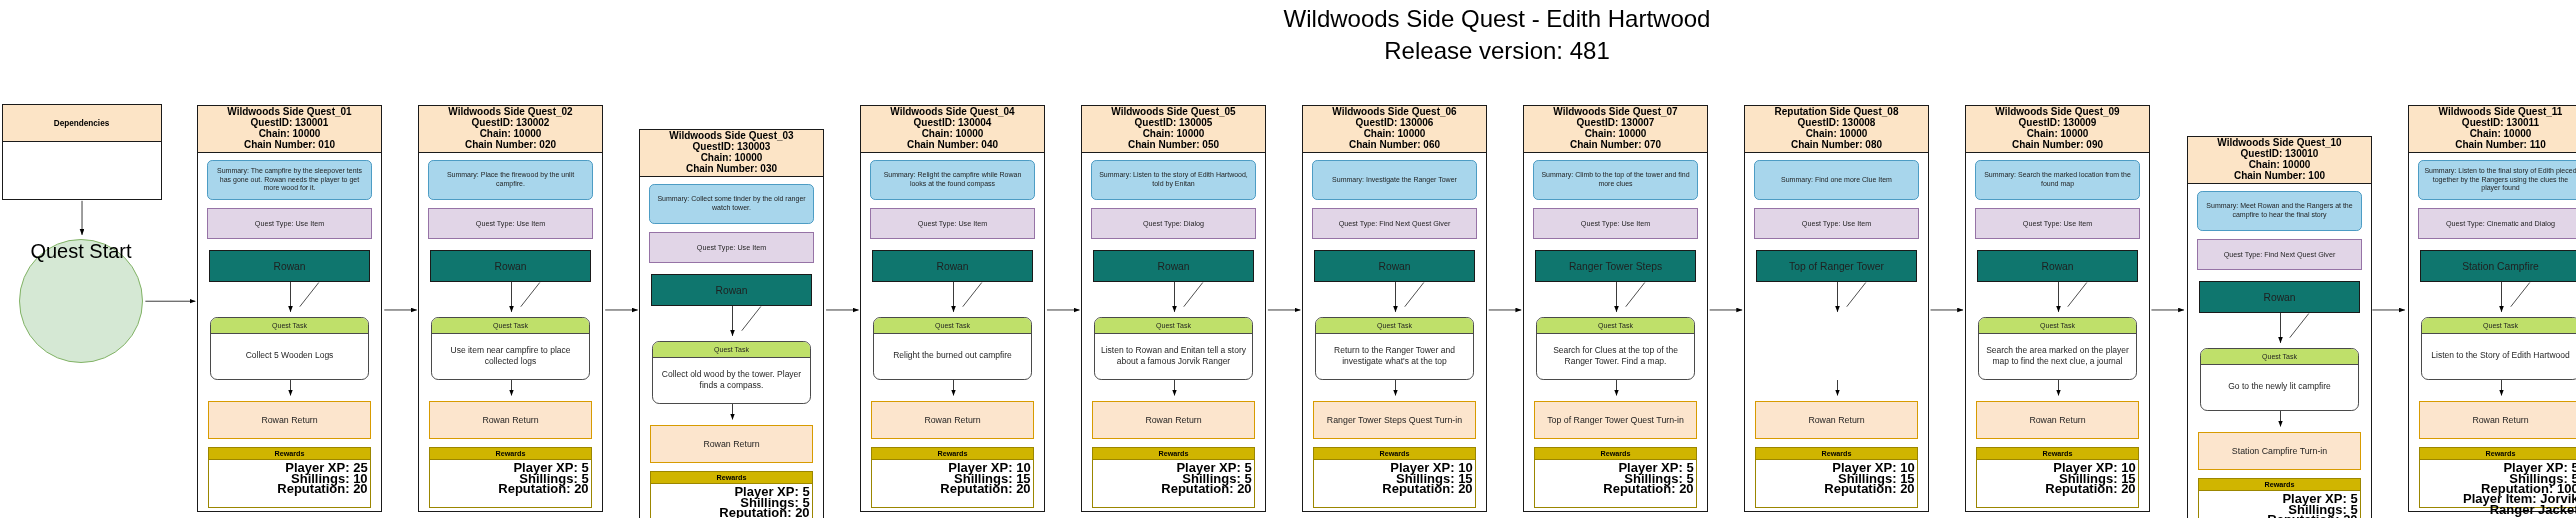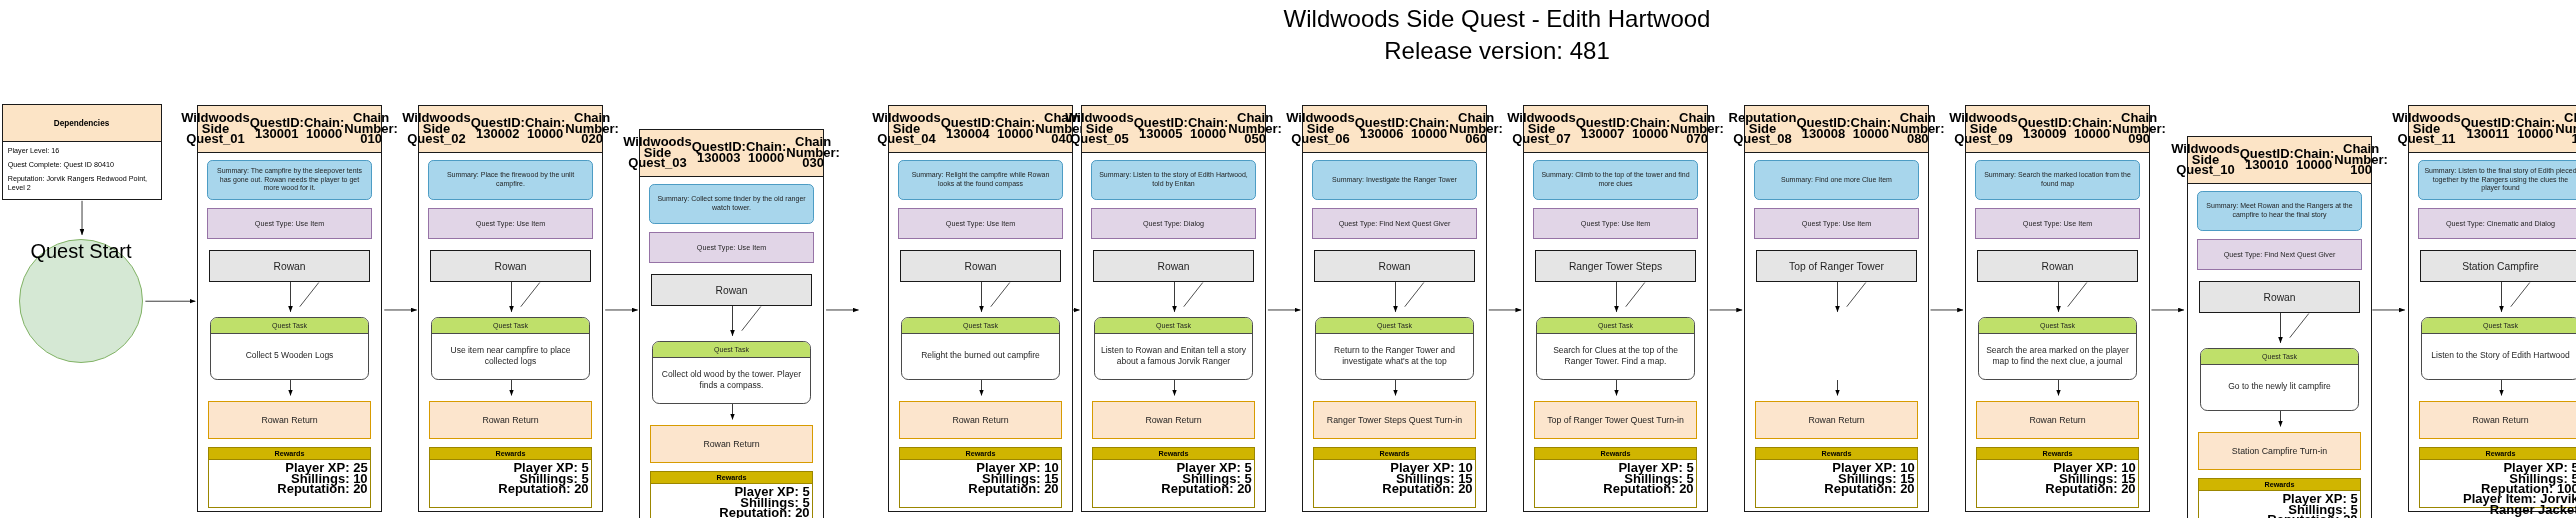--- a/index.html
+++ b/index.html
@@ -23,31 +23,31 @@
 
   
   .circle{position:absolute;width:124px;height:124px;border-radius:50%;
     display:flex;justify-content:center;font-size:20px;text-align:center;box-sizing:border-box;}
   .start-circle{left:19px;top:239px;background:var(--start-green);border:0.8px solid var(--start-border);}
 
   
   .quest-box{position:absolute;width:185px;height:407px;background:#fff;
     border:1px solid #1a1a1a;box-sizing:border-box;}
   .q-header{position:absolute;left:0;right:0;top:0;height:47px;background:var(--header-peach);
-    border-bottom:1px solid #1a1a1a;display:flex;align-items:center;justify-content:center;
-    font-weight:bold;font-size:13px;line-height:10.8px;text-align:center;box-sizing:border-box;}
+    border-bottom:1px solid #1a1a1a;display:flex;flex-direction:column;align-items:center;justify-content:center;
+    font-weight:bold;font-size:10px;line-height:10.8px;text-align:center;box-sizing:border-box;}
   .q-summary{position:absolute;left:9.3px;right:9.3px;top:54px;height:40px;
     background:var(--summary-blue);border:0.8px solid var(--summary-border);border-radius:5.2px;
     display:flex;align-items:center;justify-content:center;text-align:center;
     font-size:7px;line-height:8.8px;padding:1px 4.1px;box-sizing:border-box;color:#1f1f1f;}
   .q-type{position:absolute;left:9.3px;right:9.3px;top:102px;height:31px;
     background:var(--type-purple);border:0.8px solid var(--type-border);
     display:flex;align-items:center;justify-content:center;font-size:7.2px;color:#1f1f1f;box-sizing:border-box;}
   .q-bubble{position:absolute;left:11.3px;right:11.3px;top:144px;height:32px;
-    background:#e5e5e5;border:1px solid #1a1a1a;display:flex;align-items:center;justify-content:center;
+    background:#0f766e;border:1px solid #1a1a1a;display:flex;align-items:center;justify-content:center;
     font-size:10.3px;color:#1f1f1f;box-sizing:border-box;}
   .tail-svg{position:absolute;left:0;top:176px;width:185px;height:35px;}
   .task-arrow-svg{position:absolute;left:0;top:274px;width:185px;height:20.6px;}
   .q-task{position:absolute;left:12.4px;right:12.4px;top:211px;height:63px;
     border:1px solid #4a4a4a;border-radius:7.2px;background:#fff;overflow:hidden;box-sizing:border-box;}
   .q-task-header{height:15.5px;background:var(--task-green);border-bottom:1px solid #4a4a4a;
     display:flex;align-items:center;justify-content:center;font-size:7px;color:#1f1f1f;box-sizing:border-box;}
   .q-task-body{height:45px;display:flex;align-items:center;justify-content:center;text-align:center;
     font-size:8.5px;line-height:11.3px;padding:0 5.2px;color:#1f1f1f;}
   .q-return{position:absolute;left:10.3px;right:10.3px;top:295px;height:38px;
@@ -89,25 +89,20 @@
     <line x1="5464" y1="602" x2="5513" y2="602" class="conn" marker-end="url(#arrowhead)"></line>
   </svg>
 
 <div class="page-title">
   <div>Wildwoods Side Quest - Edith Hartwood</div>
   <div>Release version: 481</div>
 </div>
 
 <div class="deps-box">
   <div class="deps-header">Dependencies</div>
-  <div class="deps-body">
-    <p>Player Level: 16</p>
-    <p>Quest Complete: Quest ID 80410</p>
-    <p>Reputation: Jorvik Rangers Redwood Point, Level 2</p>
-  </div>
 </div>
 
 <div class="circle start-circle">
   <span>Quest Start</span>
 </div>
 
 <div id="quests">
     <div class="quest-box" style="left: 197px; top: 105px;">
     <div class="q-header">
       <div>Wildwoods Side Quest_01</div>
@@ -194,21 +189,21 @@
     <div class="q-return">Rowan Return</div>
     <div class="q-rewards">
       <div class="q-rewards-header">Rewards</div>
       <div class="q-rewards-body">
           <div class="reward-line">Player XP: 5</div>
           <div class="reward-line">Shillings: 5</div>
           <div class="reward-line">Reputation: 20</div>
         </div>
     </div>
   </div>
-    <div class="quest-box" style="left: 860px; top: 105px; margin-left: 28px;">
+    <div class="quest-box" style="left: 860px; top: 105px;">
     <div class="q-header">
       <div>Wildwoods Side Quest_04</div>
       <div>QuestID: 130004</div>
       <div>Chain: 10000</div>
       <div>Chain Number: 040</div>
     </div>
     <div class="q-summary">Summary: Relight the campfire while Rowan looks at the found compass</div>
     <div class="q-type">Quest Type: Use Item</div>
     <div class="q-bubble">Rowan</div>
     <svg class="tail-svg" xmlns="http://www.w3.org/2000/svg" viewBox="0 0 360 68" width="185" height="35">

